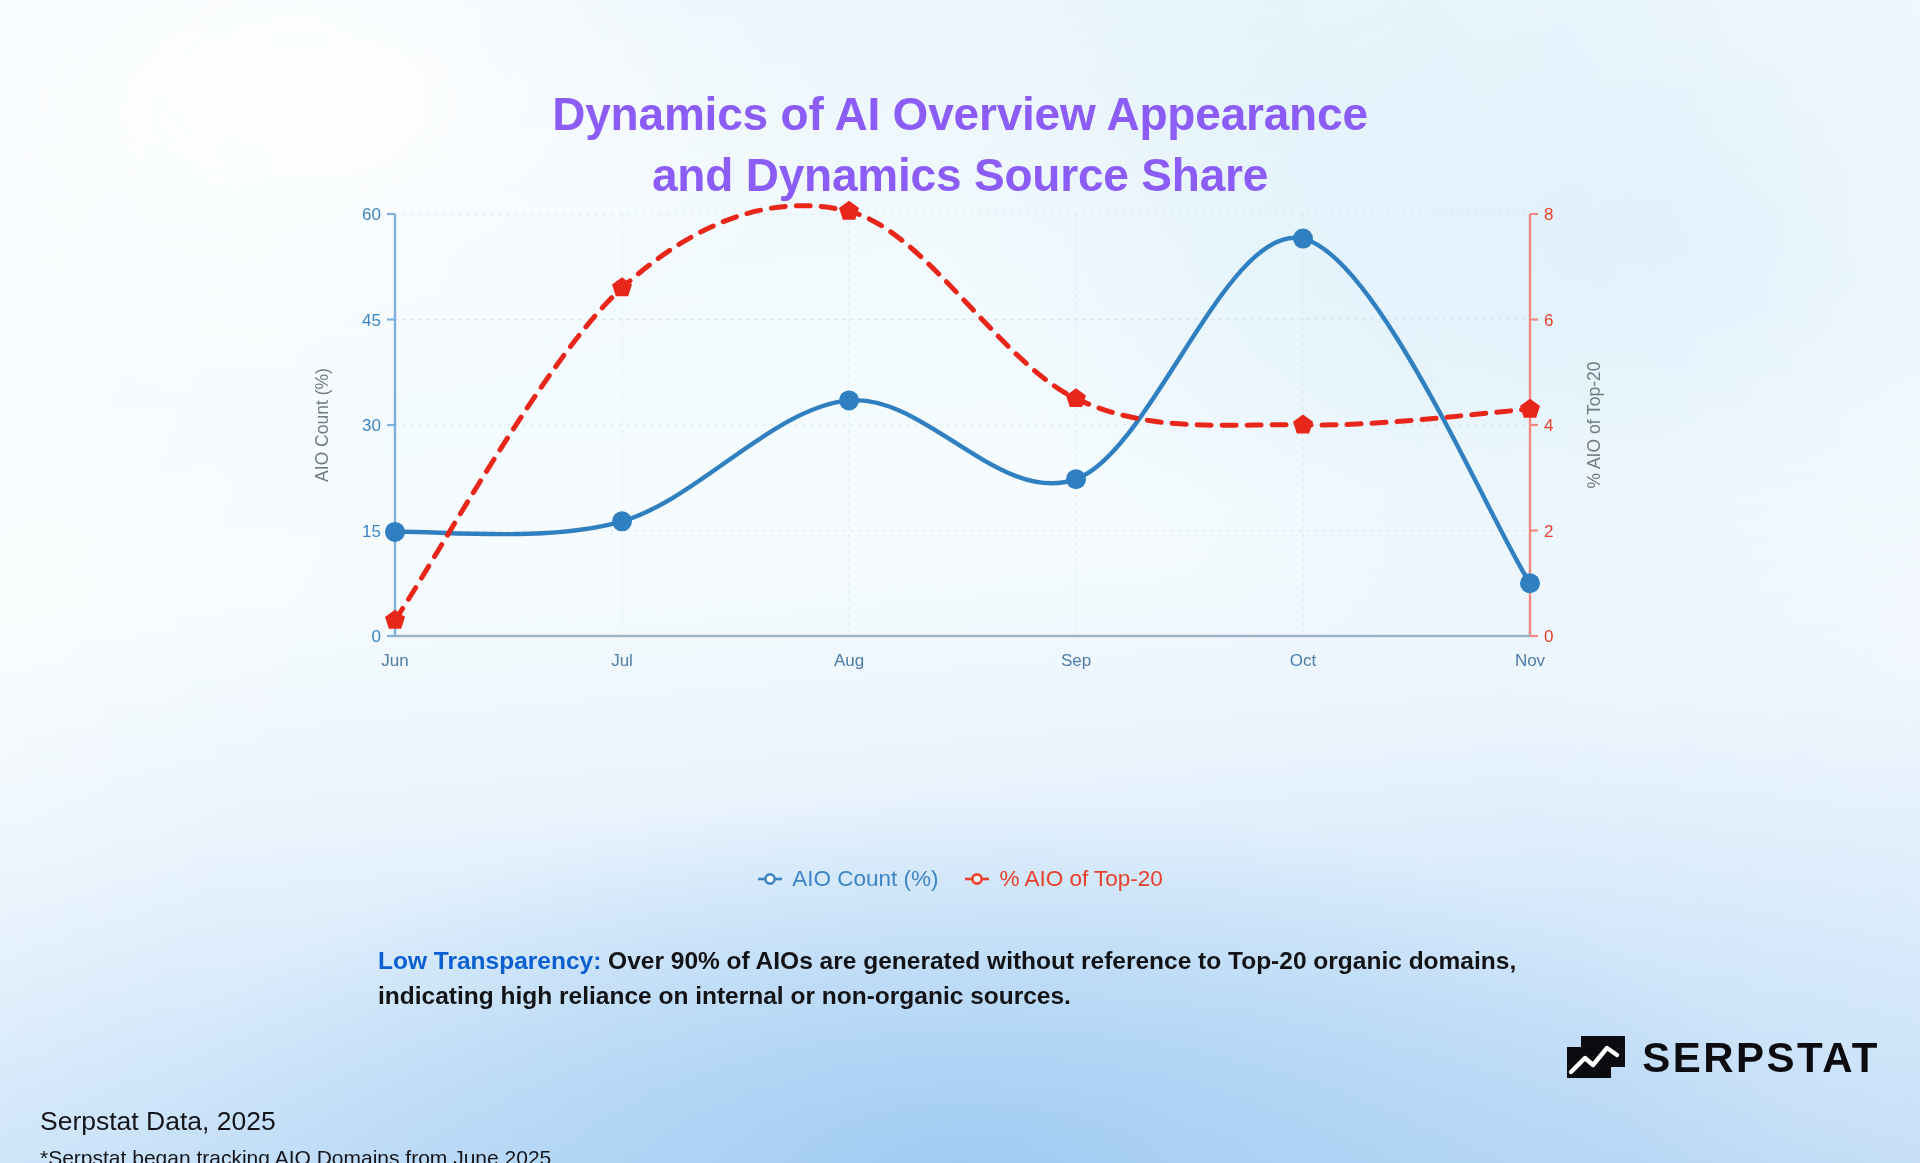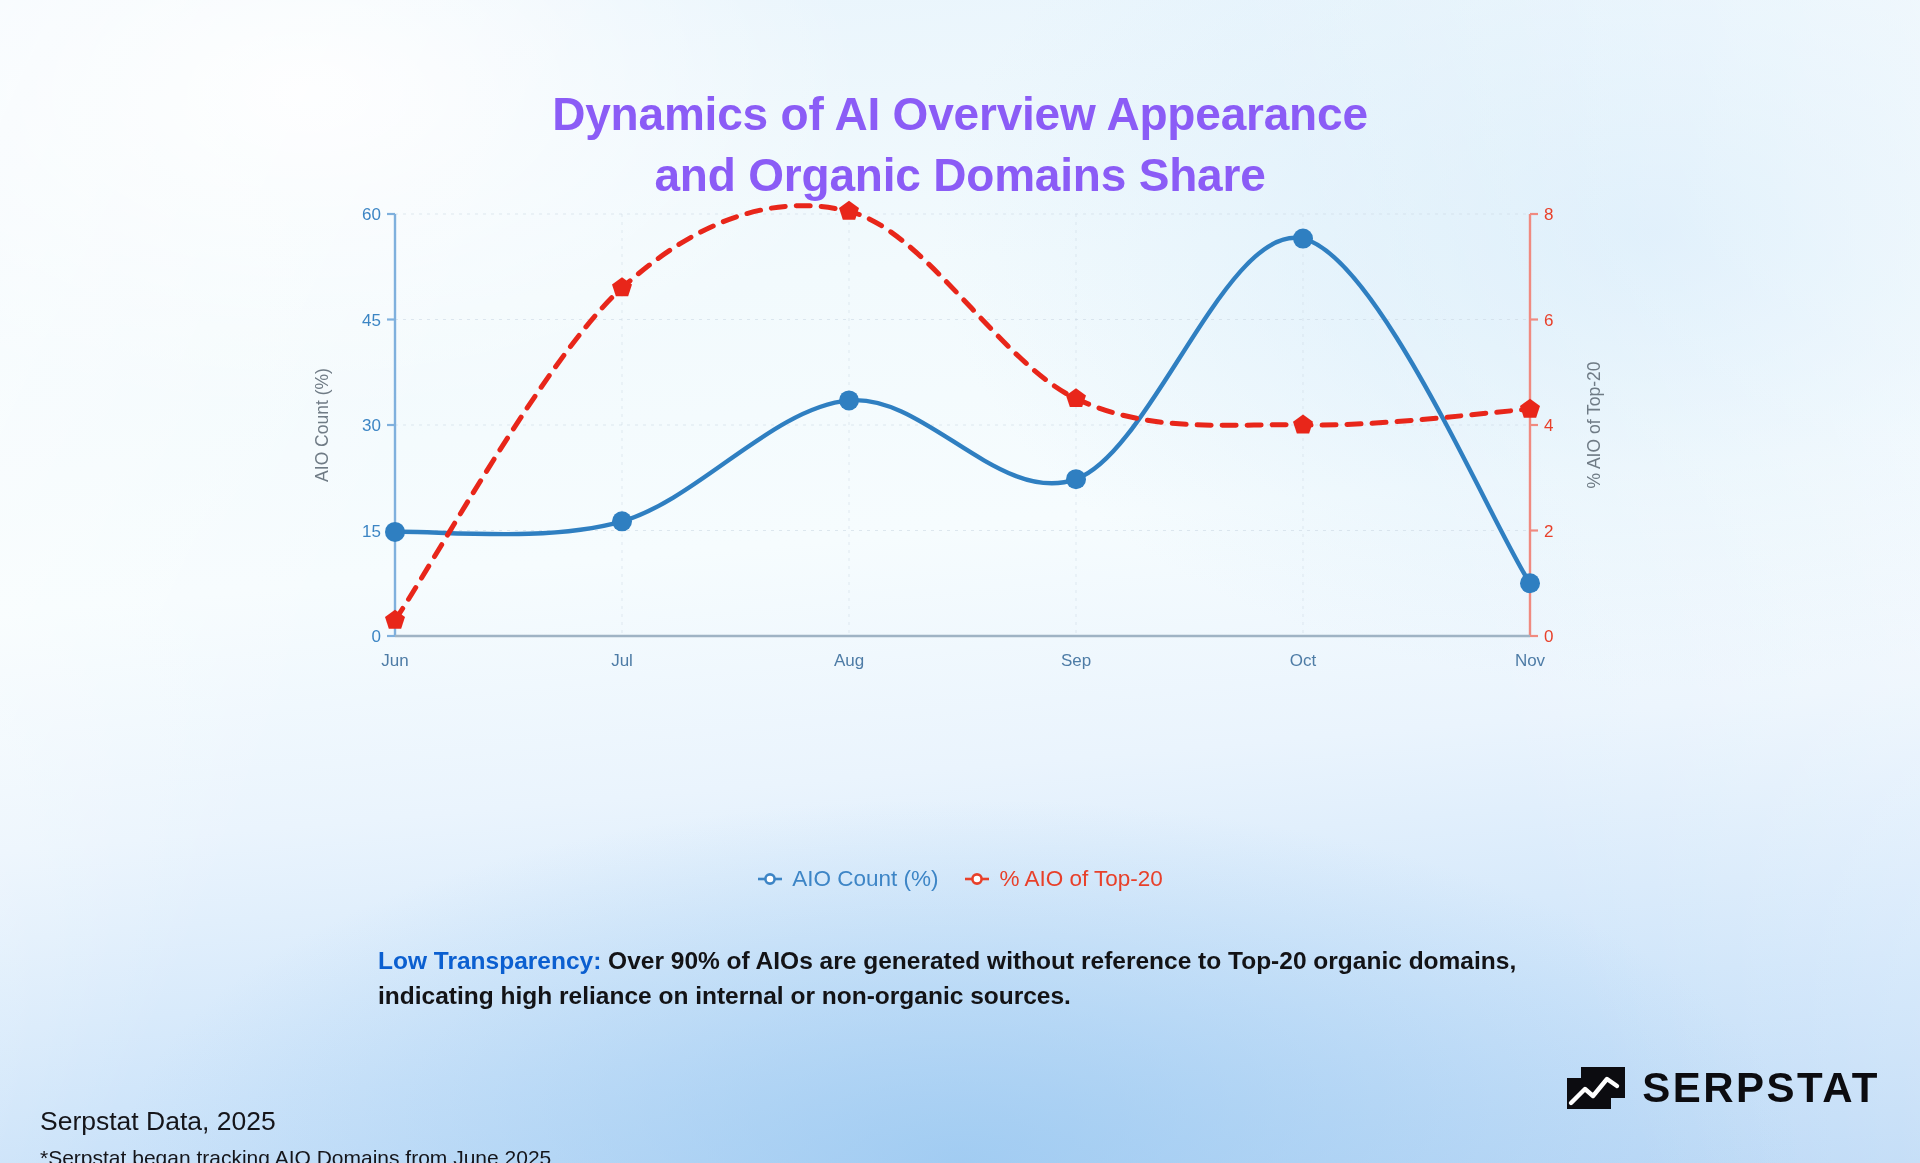--- a/index.html
+++ b/index.html
@@ -37,31 +37,31 @@
   .lg.red{color:#e8402a;}
 
   .caption{position:absolute;left:378px;top:944px;width:1180px;
     font-size:24.5px;line-height:1.42;color:#131316;font-weight:600;}
   .caption b{color:#0b5fd0;font-weight:bold;margin-top:47px;}
 
   .footer{position:absolute;left:40px;top:1106px;color:#15151a;}
   .footer .f1{font-size:26.5px;line-height:1.18;}
   .footer .f2{font-size:21px;line-height:1.25;margin-top:8px;}
 
-  .logo{position:absolute;right:40px;top:1064px;display:flex;align-items:center;gap:15px;}
+  .logo{position:absolute;right:40px;top:1034px;display:flex;align-items:flex-start;gap:15px;}
   .logo .word{font-size:42px;font-weight:bold;letter-spacing:2.5px;color:#0c0c10;}
 </style>
 </head>
 <body>
 
 <div class="sheen"></div>
 
 <div class="title">
   <span>Dynamics of AI Overview Appearance</span>
-  <span class="l2">and Organic Domains Share</span>
+  <span class="l2">and Dynamics Source Share</span>
 </div>
 
 <div class="chartwrap">
   <svg id="chart" width="1330" height="560" viewBox="0 0 1330 560">
       <line x1="95" y1="334.5" x2="1230" y2="334.5" stroke="#c9d6e2" stroke-width="1" stroke-dasharray="3 5" opacity="0.55"></line>
       <line x1="95" y1="229" x2="1230" y2="229" stroke="#c9d6e2" stroke-width="1" stroke-dasharray="3 5" opacity="0.55"></line>
       <line x1="95" y1="123.5" x2="1230" y2="123.5" stroke="#c9d6e2" stroke-width="1" stroke-dasharray="3 5" opacity="0.55"></line>
       <line x1="95" y1="18" x2="1230" y2="18" stroke="#c9d6e2" stroke-width="1" stroke-dasharray="3 5" opacity="0.55"></line>
       <line x1="322" y1="18" x2="322" y2="440" stroke="#c9d6e2" stroke-width="1" stroke-dasharray="3 5" opacity="0.5"></line>
       <line x1="549" y1="18" x2="549" y2="440" stroke="#c9d6e2" stroke-width="1" stroke-dasharray="3 5" opacity="0.5"></line>

